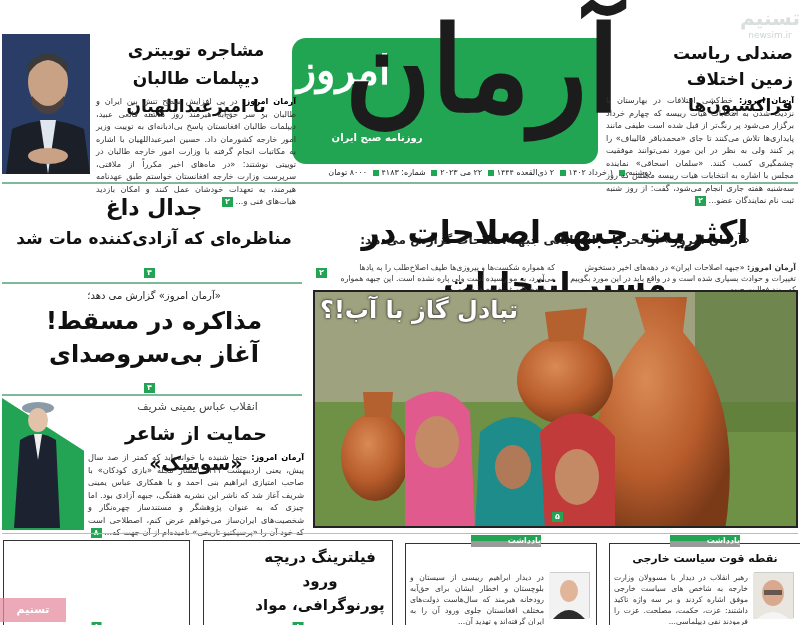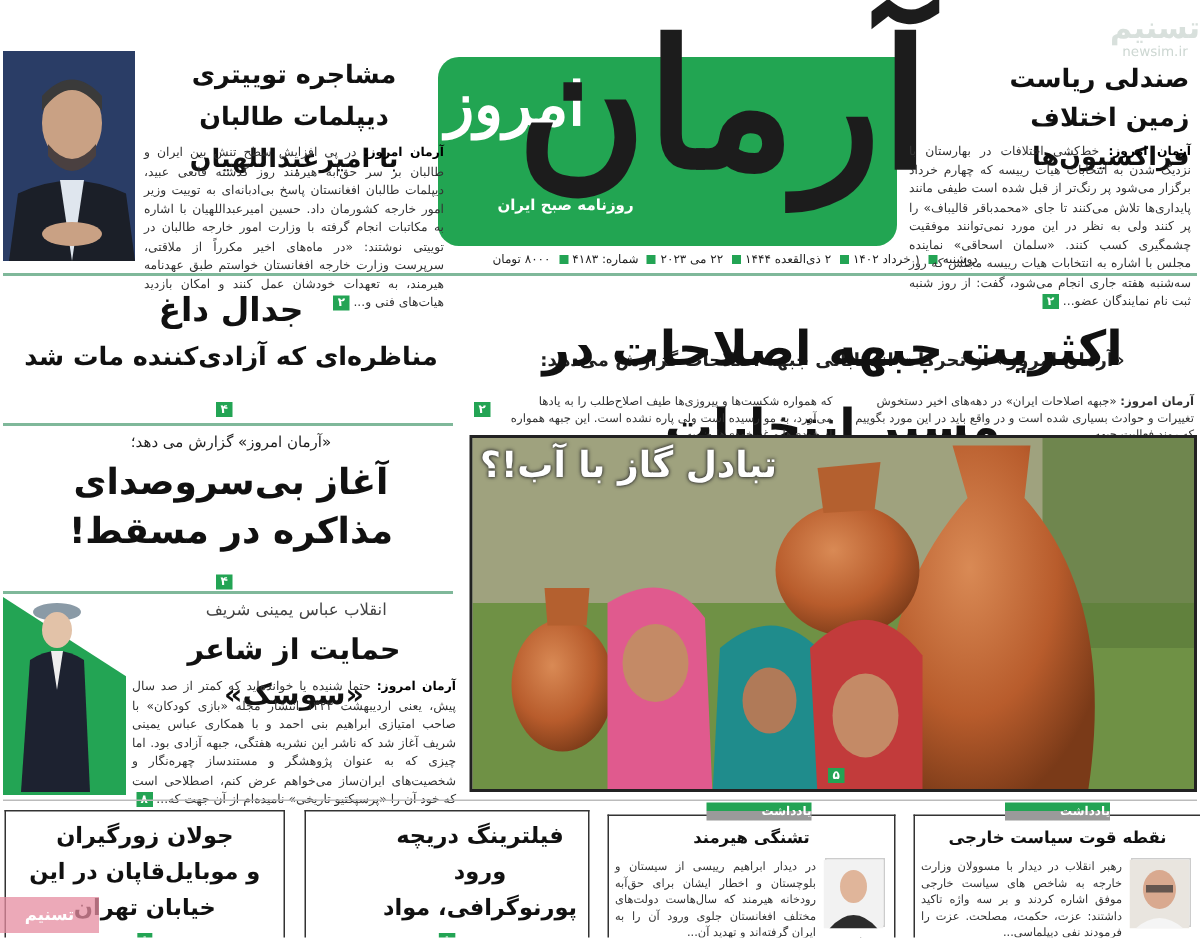--- a/index.html
+++ b/index.html
@@ -172,22 +172,22 @@
 <div id="photo-caption" class="abs">تبادل گاز با آب!؟</div>
 <div id="photo-page" class="abs pg">۵</div>
 
 <div id="l-title1" class="abs">جدال داغ</div>
 <div id="l-title2" class="abs">مناظره‌ای که آزادی‌کننده مات شد</div>
 <div id="l-page1" class="abs pg">۴</div>
 <div class="hline" style="left:2px; top:282px; width:300px;"></div>
 
 <div id="l-kicker2" class="abs">«آرمان امروز» گزارش می دهد؛</div>
 <div id="l-title3" class="abs">
+  <div>مذاکره در مسقط!</div>
   <div>آغاز بی‌سروصدای</div>
-  <div>مذاکره در مسقط!</div>
 </div>
 <div id="l-page2" class="abs pg">۴</div>
 <div class="hline" style="left:2px; top:394px; width:300px;"></div>
 
 <div id="l-photo" class="abs"></div>
 <div id="l-man" class="abs">
   <svg width="58" height="128" viewBox="0 0 58 128">
     <ellipse cx="34" cy="8" rx="16" ry="6" fill="#8a9aa6"></ellipse>
     <ellipse cx="34" cy="20" rx="10" ry="12" fill="#e2c2a8"></ellipse>
     <path d="M16 40 Q34 28 52 40 L56 128 L10 128 Z" fill="#1d2230"></path>
@@ -198,39 +198,33 @@
 <div id="l-title4" class="abs">حمایت از شاعر «سوسک»</div>
 <div id="l-body4" class="abs body-text">
   <b>آرمان امروز:</b>
   <span>حتما شنیده یا خوانده‌اید که کمتر از صد سال پیش، یعنی اردیبهشت ۱۳۲۳ انتشار مجله «بازی کودکان» با صاحب امتیازی ابراهیم بنی احمد و با همکاری عباس یمینی شریف آغاز شد که ناشر این نشریه هفتگی، جبهه آزادی بود. اما چیزی که به عنوان پژوهشگر و مستندساز چهره‌نگار و شخصیت‌های ایران‌ساز می‌خواهم عرض کنم، اصطلاحی است که خود آن را «پرسپکتیو تاریخی» نامیده‌ام از آن جهت که...</span>
   <span class="pg">۸</span>
 </div>
 
 <div class="hline" style="left:2px; top:533px; width:796px; height:1px; background:#bbb;"></div>
 
 <div id="box1" class="box">
-  <div class="box-title">
-    <div>جولان زورگیران</div>
-    <div>و موبایل‌قاپان در این</div>
-    <div>خیابان تهران</div>
-  </div>
   <span class="pg box-page">۸</span>
 </div>
 <div id="box2" class="box">
   <div class="box-title">
     <div>فیلترینگ دریچه ورود</div>
     <div>پورنوگرافی، مواد مخدر و</div>
     <div>اسلحه به زندگی</div>
   </div>
   <span class="pg box-page">۸</span>
 </div>
 
 <div id="box3" class="box">
   <div class="note-tab" style="right:55px;">یادداشت</div>
-  <div class="note-title">تشنگی هیرمند</div>
   <div class="note-body" style="right:52px; width:134px;">در دیدار ابراهیم رییسی از سیستان و بلوچستان و اخطار ایشان برای حق‌آبه رودخانه هیرمند که سال‌هاست دولت‌های مختلف افغانستان جلوی ورود آن را به ایران گرفته‌اند و تهدید آن...</div>
   <div class="note-photo" style="right:6px;">
     <svg width="40" height="46" viewBox="0 0 40 46">
       <rect width="40" height="46" fill="#f2f2f2"></rect>
       <ellipse cx="20" cy="18" rx="9" ry="11" fill="#e0b59a"></ellipse>
       <path d="M4 46 Q20 28 36 46 Z" fill="#2c2c2c"></path>
     </svg>
   </div>
   <div class="note-name" style="right:6px;">بهمن‌زاده</div>
 

